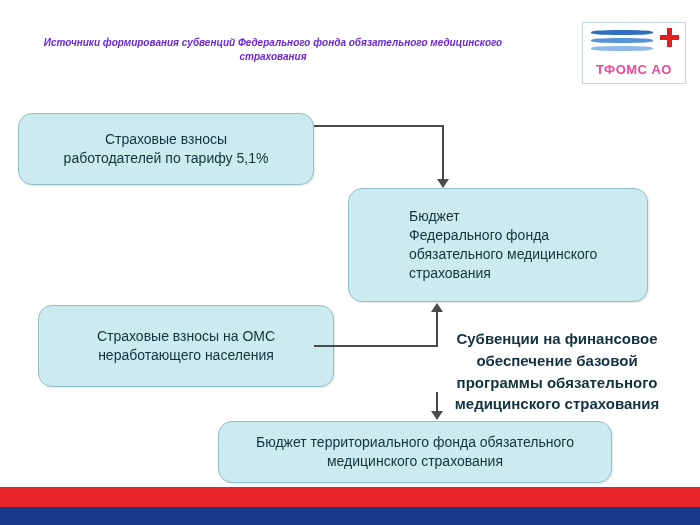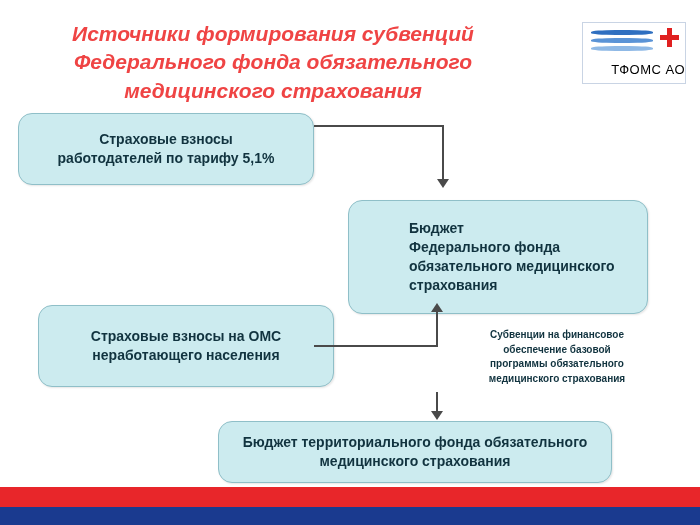--- a/index.html
+++ b/index.html
@@ -17,27 +17,27 @@
     position: relative;
     width: 700px;
     height: 525px;
     background: #ffffff;
     box-sizing: border-box;
   }
   
   #title {
     position: absolute;
     left: 38px;
-    top: 20px;
+    top: 36px;
     width: 470px;
     text-align: center;
-    font-size: 21px;
+    font-size: 10px;
     font-style: italic;
     font-weight: bold;
-    color: #ef4444;
+    color: #6d28d9;
     line-height: 1.35;
   }
   
   #logo {
     position: absolute;
     right: 14px;
     top: 22px;
     width: 104px;
     height: 62px;
     background: #ffffff;
@@ -63,69 +63,68 @@
   #logo .wave.w3 { top: 23px; background: #8fb9e6; }
   #logo .cross-v, #logo .cross-h {
     position: absolute;
     background: #e02020;
   }
   #logo .cross-v { left: 84px; top: 5px; width: 5px; height: 19px; }
   #logo .cross-h { left: 77px; top: 12px; width: 19px; height: 5px; }
   #logo .logo-text {
     height: 26px;
     line-height: 26px;
-    text-align: right;
+    text-align: center;
     font-size: 13px;
-    font-weight: normal;
-    color: #000000;
+    font-weight: bold;
+    color: #ec4899;
     letter-spacing: 0.5px;
   }
   
   .box {
     position: absolute;
     background: #ccebef;
     border: 1px solid #8fbfc8;
     border-radius: 14px;
     box-sizing: border-box;
     display: flex;
     align-items: center;
     justify-content: center;
     text-align: center;
     font-size: 14px;
-    font-weight: bold;
+    font-weight: normal;
     color: #11333f;
     padding: 12px 10px;
     line-height: 1.35;
     box-shadow: 1px 1px 2px rgba(0,0,0,0.10);
     white-space: pre-line;
   }
   #box-employer {
     left: 18px; top: 113px; width: 296px; height: 72px;
   }
   #box-nonworking {
     left: 18px; top: 305px; width: 296px; height: 82px; margin-left: 20px;
   }
   #box-federal {
     left: 348px; top: 188px; width: 300px; height: 114px;
     justify-content: flex-start;
     text-align: left;
     padding-left: 60px;
-    margin-top: 12px;
   }
   #box-territorial {
     left: 218px; top: 421px; width: 394px; height: 62px;
   }
   
   #caption-subvention {
     position: absolute;
     left: 452px;
     top: 328px;
     width: 210px;
     text-align: center;
-    font-size: 10px;
+    font-size: 15px;
     font-weight: bold;
     color: #11333f;
     line-height: 1.45;
     white-space: pre-line;
   }
   
   .line {
     position: absolute;
     background: #4a4a4a;
   }

